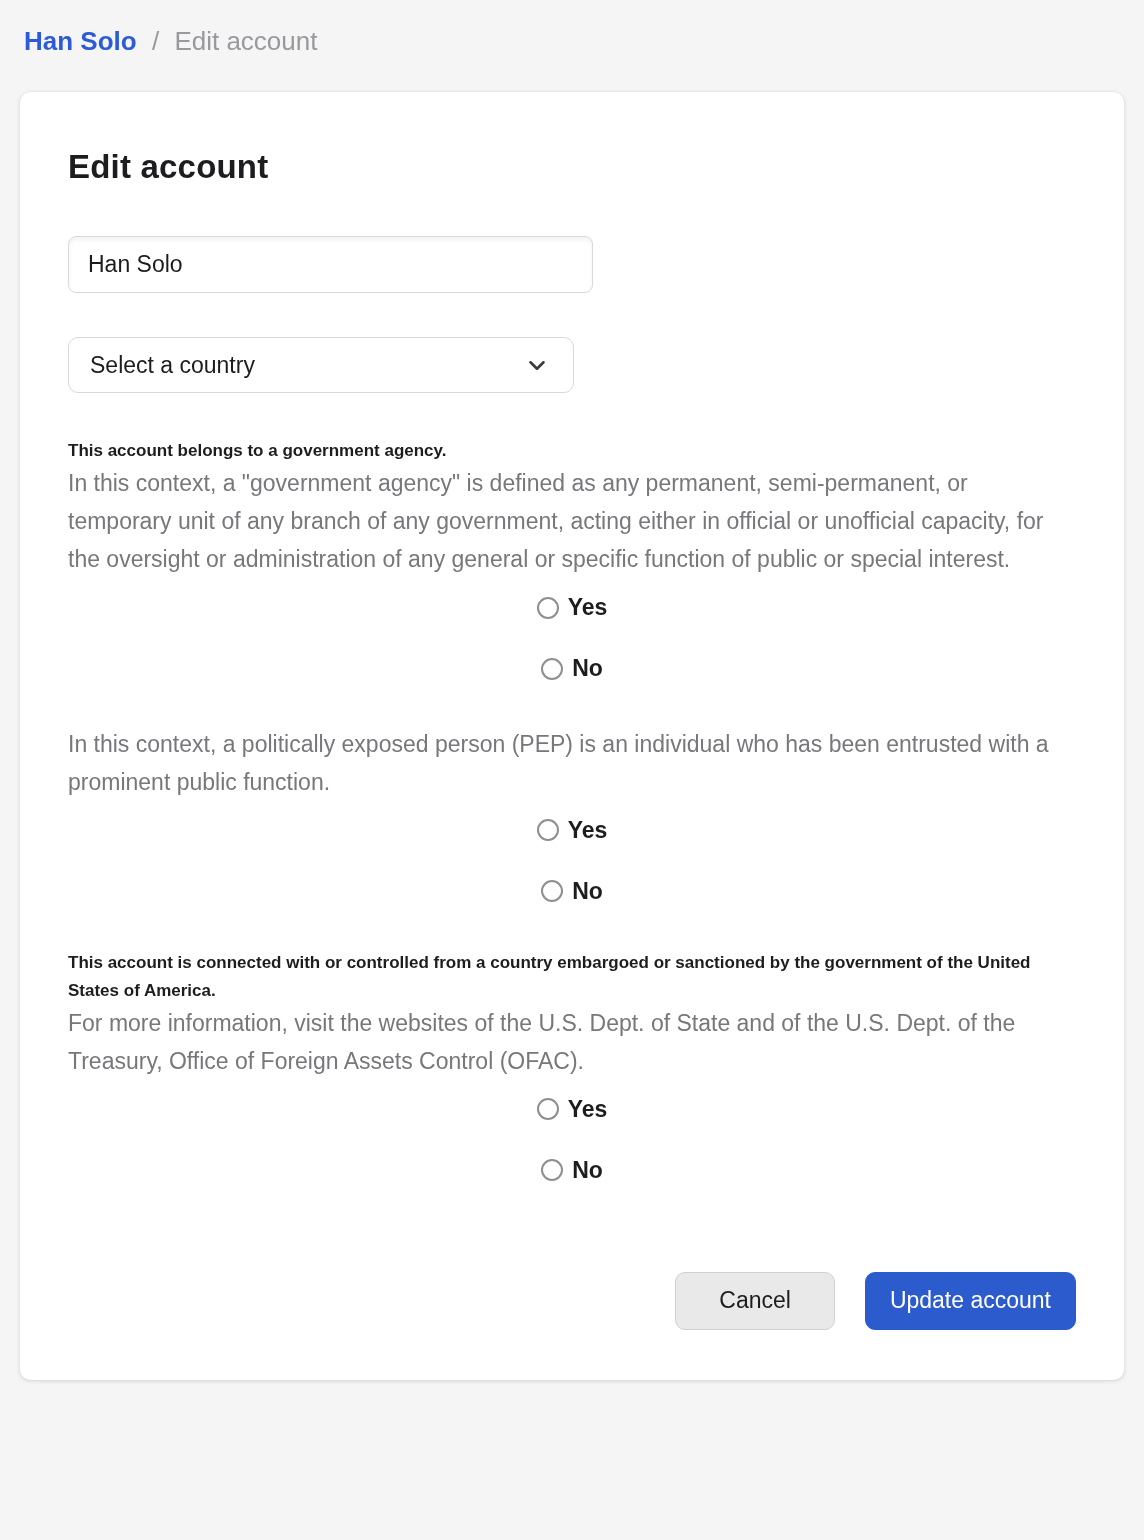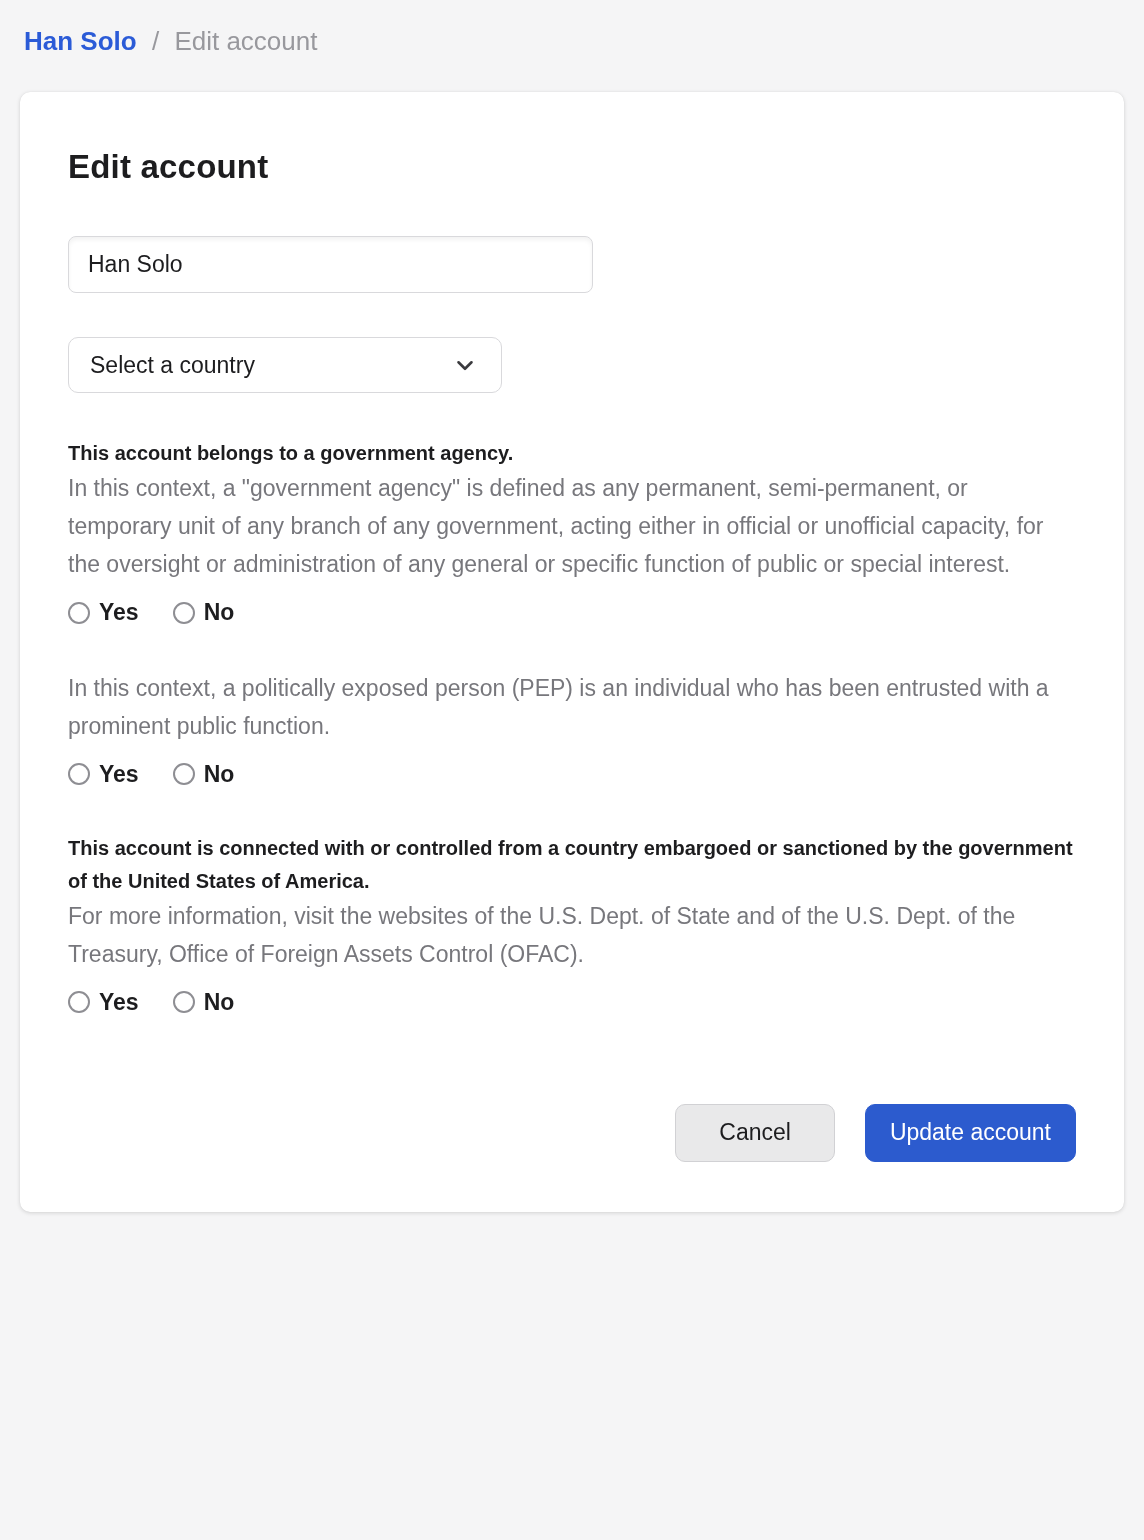--- a/index.html
+++ b/index.html
@@ -62,56 +62,57 @@
     border: 1px solid #d9d9dc;
     border-radius: 8px;
     background: #ffffff;
     box-shadow: inset 0 3px 4px rgba(0,0,0,0.05);
     padding: 0 19px;
     font-family: "Liberation Sans", sans-serif;
     font-size: 23px;
     color: #1d1d1f;
   }
   .select-box {
-    width: 434px;
+    width: 506px;
     height: 56px;
     border: 1px solid #d9d9dc;
     border-radius: 10px;
     background: #ffffff;
     display: flex;
     align-items: center;
     justify-content: space-between;
     padding: 0 21px 0 21px;
     font-size: 23px;
     color: #1d1d1f;
     cursor: pointer;
   }
   .select-box .chevron { display: inline-flex; margin-right: 2px; }
 
   
   .question { margin-top: 44px; }
   .q-title {
-    font-size: 20px;
+    font-size: 17px;
     font-weight: 700;
     line-height: 1.65;
     color: #1d1d1f;
     max-width: 1008px;
   }
   .q-desc {
     font-size: 23px;
     font-weight: 400;
     line-height: 1.65;
     color: #77777c;
     max-width: 1008px;
   }
   .radio-row {
     margin-top: 15px;
     display: flex;
     align-items: center;
     gap: 34px;
+    flex-direction: column;
   }
   .radio-opt {
     display: inline-flex;
     align-items: center;
     cursor: pointer;
   }
   .radio-opt input[type="radio"] {
     -webkit-appearance: none;
     appearance: none;
     width: 22px;

